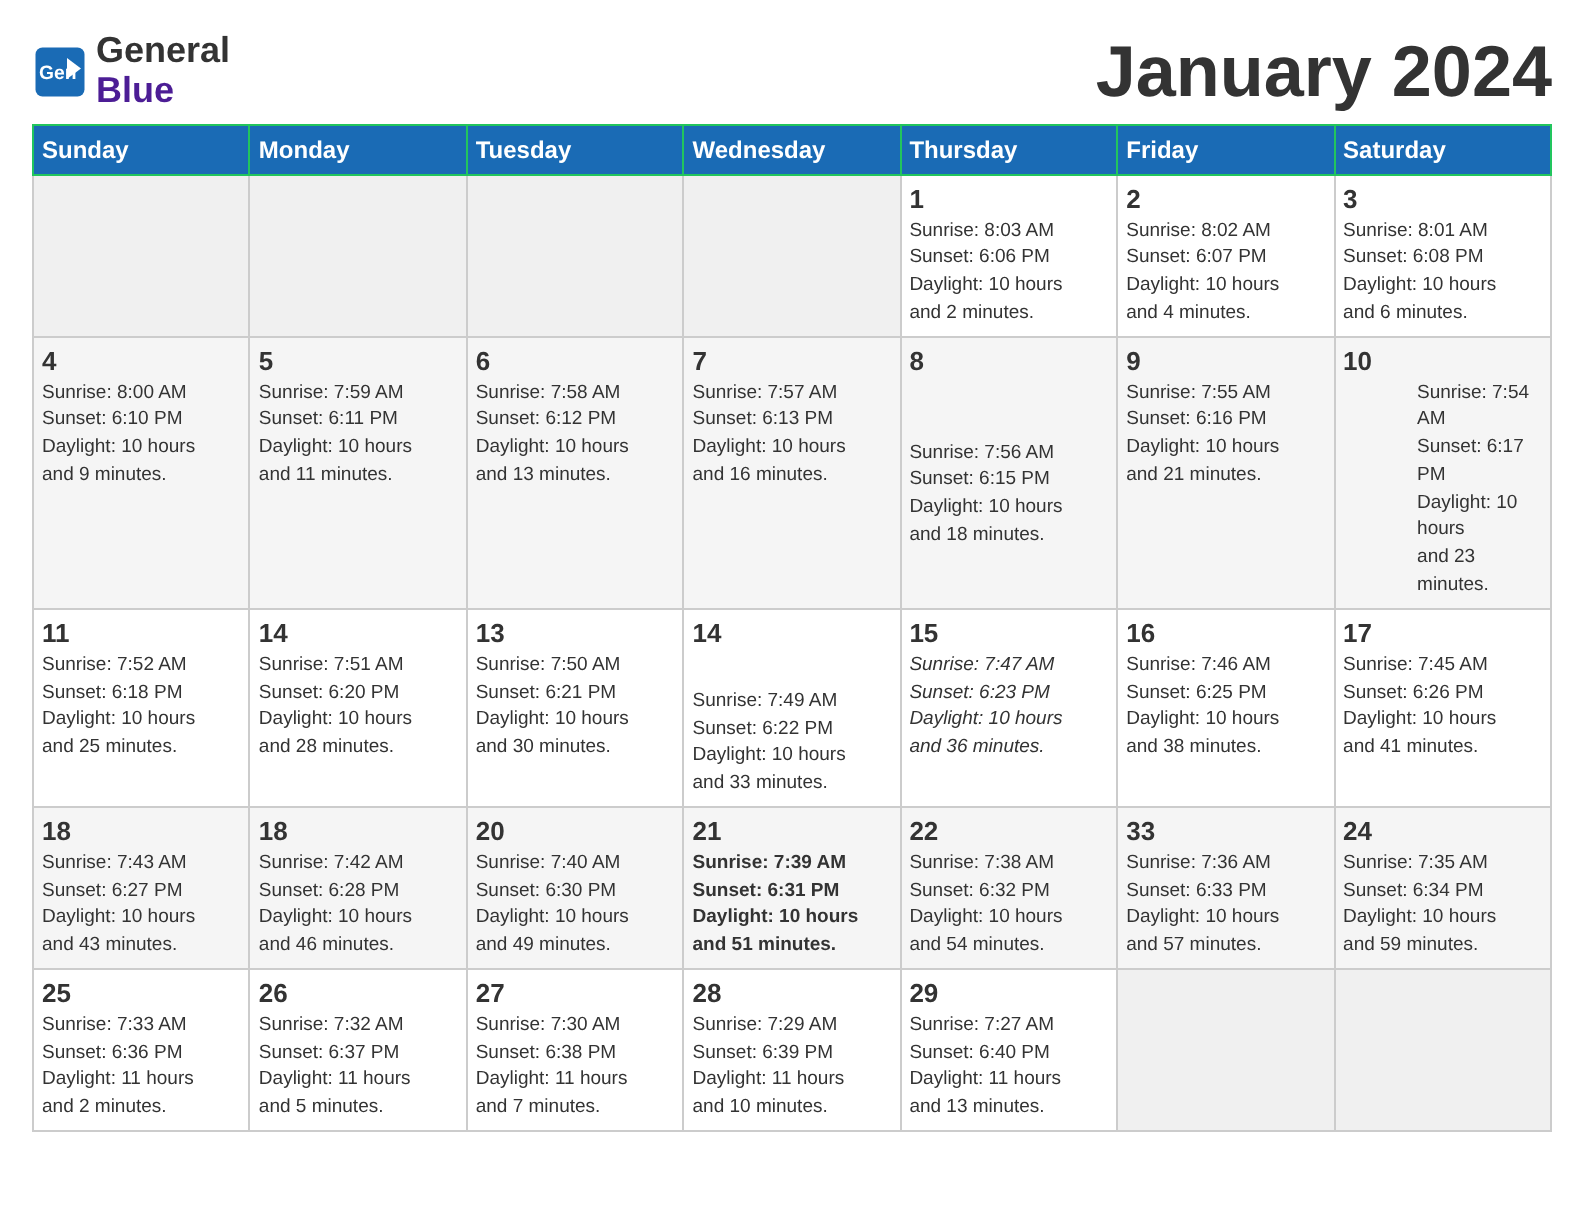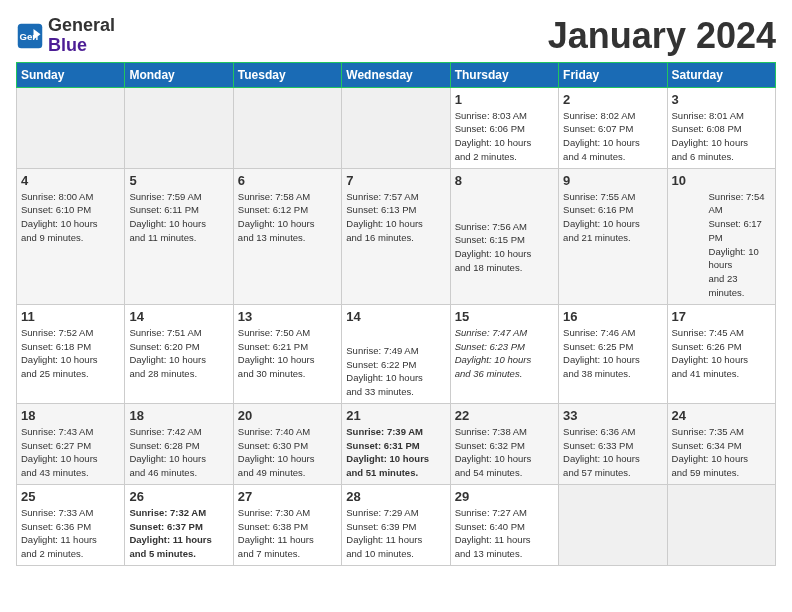--- a/index.html
+++ b/index.html
@@ -288,21 +288,21 @@
         </td>
         <td>
           <span class="day-num">22</span>
           <div class="day-info" style="white-space: pre-line;">Sunrise: 7:38 AM
 Sunset: 6:32 PM
 Daylight: 10 hours
 and 54 minutes.</div>
         </td>
         <td>
           <span class="day-num">33</span>
-          <div class="day-info" style="white-space: pre-line;">Sunrise: 6:36 AM
+          <div class="day-info" style="white-space: pre-line;">Sunrise: 7:36 AM
 Sunset: 6:33 PM
 Daylight: 10 hours
 and 57 minutes.</div>
         </td>
         <td>
           <span class="day-num">24</span>
           <div class="day-info" style="white-space: pre-line;">Sunrise: 7:35 AM
 Sunset: 6:34 PM
 Daylight: 10 hours
 and 59 minutes.</div>
@@ -311,21 +311,21 @@
       <tr>
         <td>
           <span class="day-num">25</span>
           <div class="day-info" style="white-space: pre-line;">Sunrise: 7:33 AM
 Sunset: 6:36 PM
 Daylight: 11 hours
 and 2 minutes.</div>
         </td>
         <td>
           <span class="day-num">26</span>
-          <div class="day-info" style="white-space: pre-line; font-weight: bold;">Sunrise: 7:32 AM
+          <div class="day-info" style="white-space: pre-line;">Sunrise: 7:32 AM
 Sunset: 6:37 PM
 Daylight: 11 hours
 and 5 minutes.</div>
         </td>
         <td>
           <span class="day-num">27</span>
           <div class="day-info" style="white-space: pre-line;">Sunrise: 7:30 AM
 Sunset: 6:38 PM
 Daylight: 11 hours
 and 7 minutes.</div>

